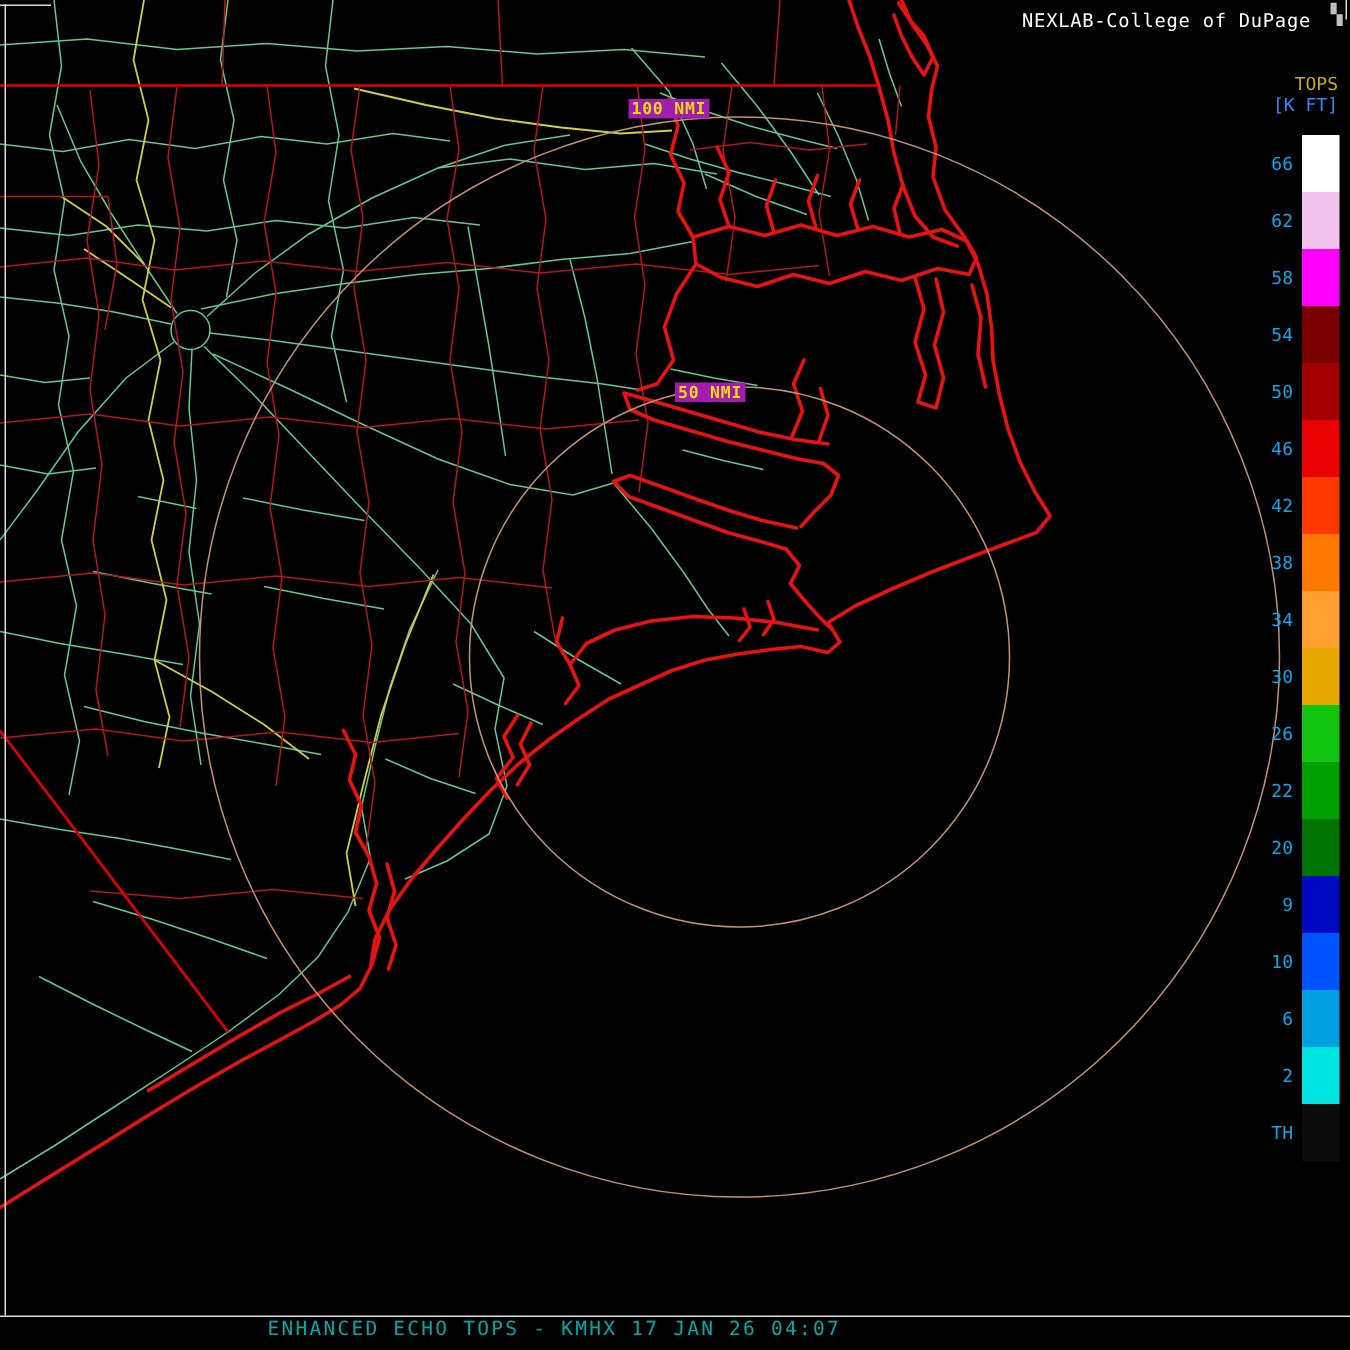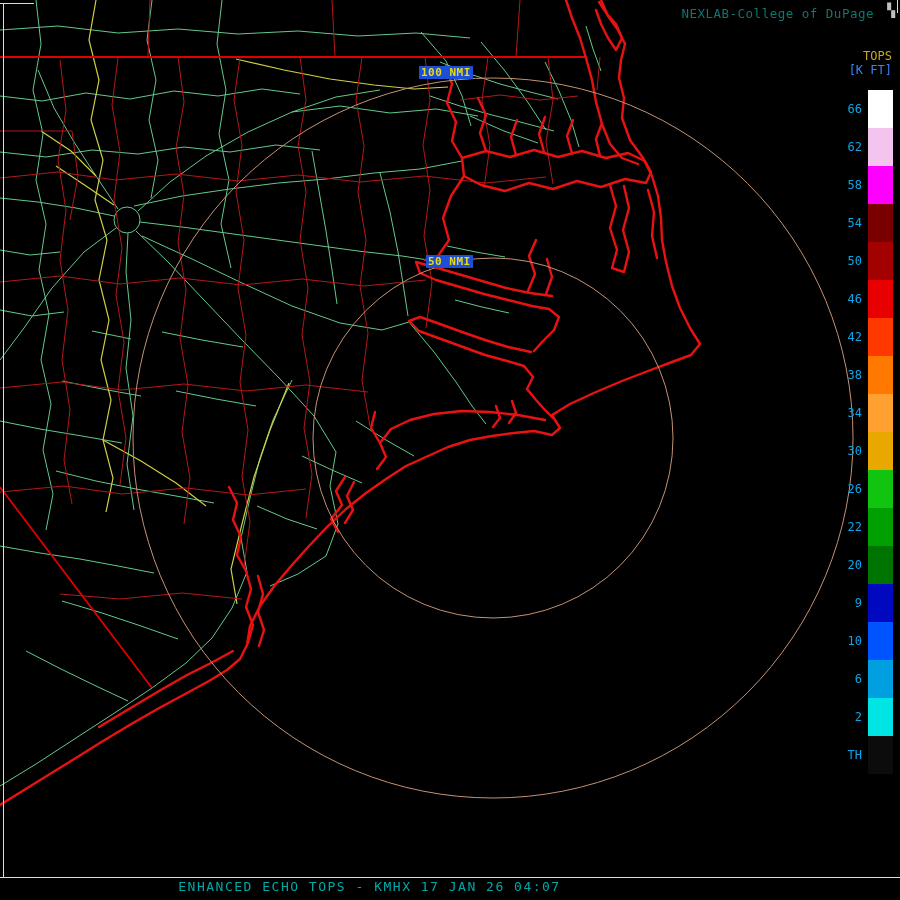--- a/index.html
+++ b/index.html
@@ -14,33 +14,33 @@
   .g-border { stroke:#E00000; stroke-width:1.8; fill:none; }
   .g-coast  { stroke:#E81212; stroke-width:2.4; fill:none; stroke-linejoin:round; stroke-linecap:round; }
   .g-ring   { stroke:#C49272; stroke-width:1;   fill:none; }
 
   .frame { position:absolute; background:#DCDCDC; }
   #frame-left     { left:3px;  top:3px;   width:1px;   height:874px; }
   #frame-bottom   { left:0;    top:877px; width:900px; height:1px; }
   #frame-topleft  { left:0;    top:3px;   width:34px;  height:1px; }
   #frame-topright { right:2px; top:0;     width:1px;   height:13px; }
 
-  .brand { position:absolute; top:6px; right:26px; color:#0f766e; font-size:12.5px; letter-spacing:.5px; white-space:nowrap; }
+  .brand { position:absolute; top:6px; right:26px; color:#ffffff; font-size:12.5px; letter-spacing:.5px; white-space:nowrap; }
   .logo  { position:absolute; top:3px; right:5px; color:#BFBFBF; font-size:13px; }
 
   .cb-title { position:absolute; top:49px; right:8px; color:#C9A81E; font-size:12px; text-align:right;margin-left:16px; }
   .cb-units { position:absolute; top:63px; right:8px; color:#3b82f6; font-size:12px; text-align:right; }
   .colorbar { position:absolute; top:90px; right:7px; }
   .cb-row   { display:flex; align-items:stretch; height:38px; }
   .cb-label { width:34px; text-align:right; padding-right:6px; color:#0ea5e9; font-size:12px; line-height:38px; }
   .cb-swatch{ width:25px; height:38px; display:block; }
 
-  .ring-label { position:absolute; color:#E8DC10; font-size:11px; font-weight:bold; background:#1d4ed8; padding:0 2px; letter-spacing:.5px; white-space:nowrap; }
+  .ring-label { position:absolute; color:#E8DC10; font-size:11px; font-weight:bold; background:#a21caf; padding:0 2px; letter-spacing:.5px; white-space:nowrap; }
   #ring-label-outer { left:419px; top:66px; }
-  #ring-label-inner { left:426px; top:255px; }
+  #ring-label-inner { left:450px; top:255px; }
 
   .footer { position:absolute; top:879px; left:0; width:739px; text-align:center; color:#00A8A8; font-size:13px; letter-spacing:1.5px; white-space:nowrap; }
 </style>
 </head>
 <body>
 
 <svg id="map" viewBox="0 0 900 900" width="900" height="900">
 
   <g class="g-road">
     <path d="M 0,96 L 42,101 L 86,93 L 130,99 L 174,91 L 218,96 L 262,89 L 300,94"></path>

